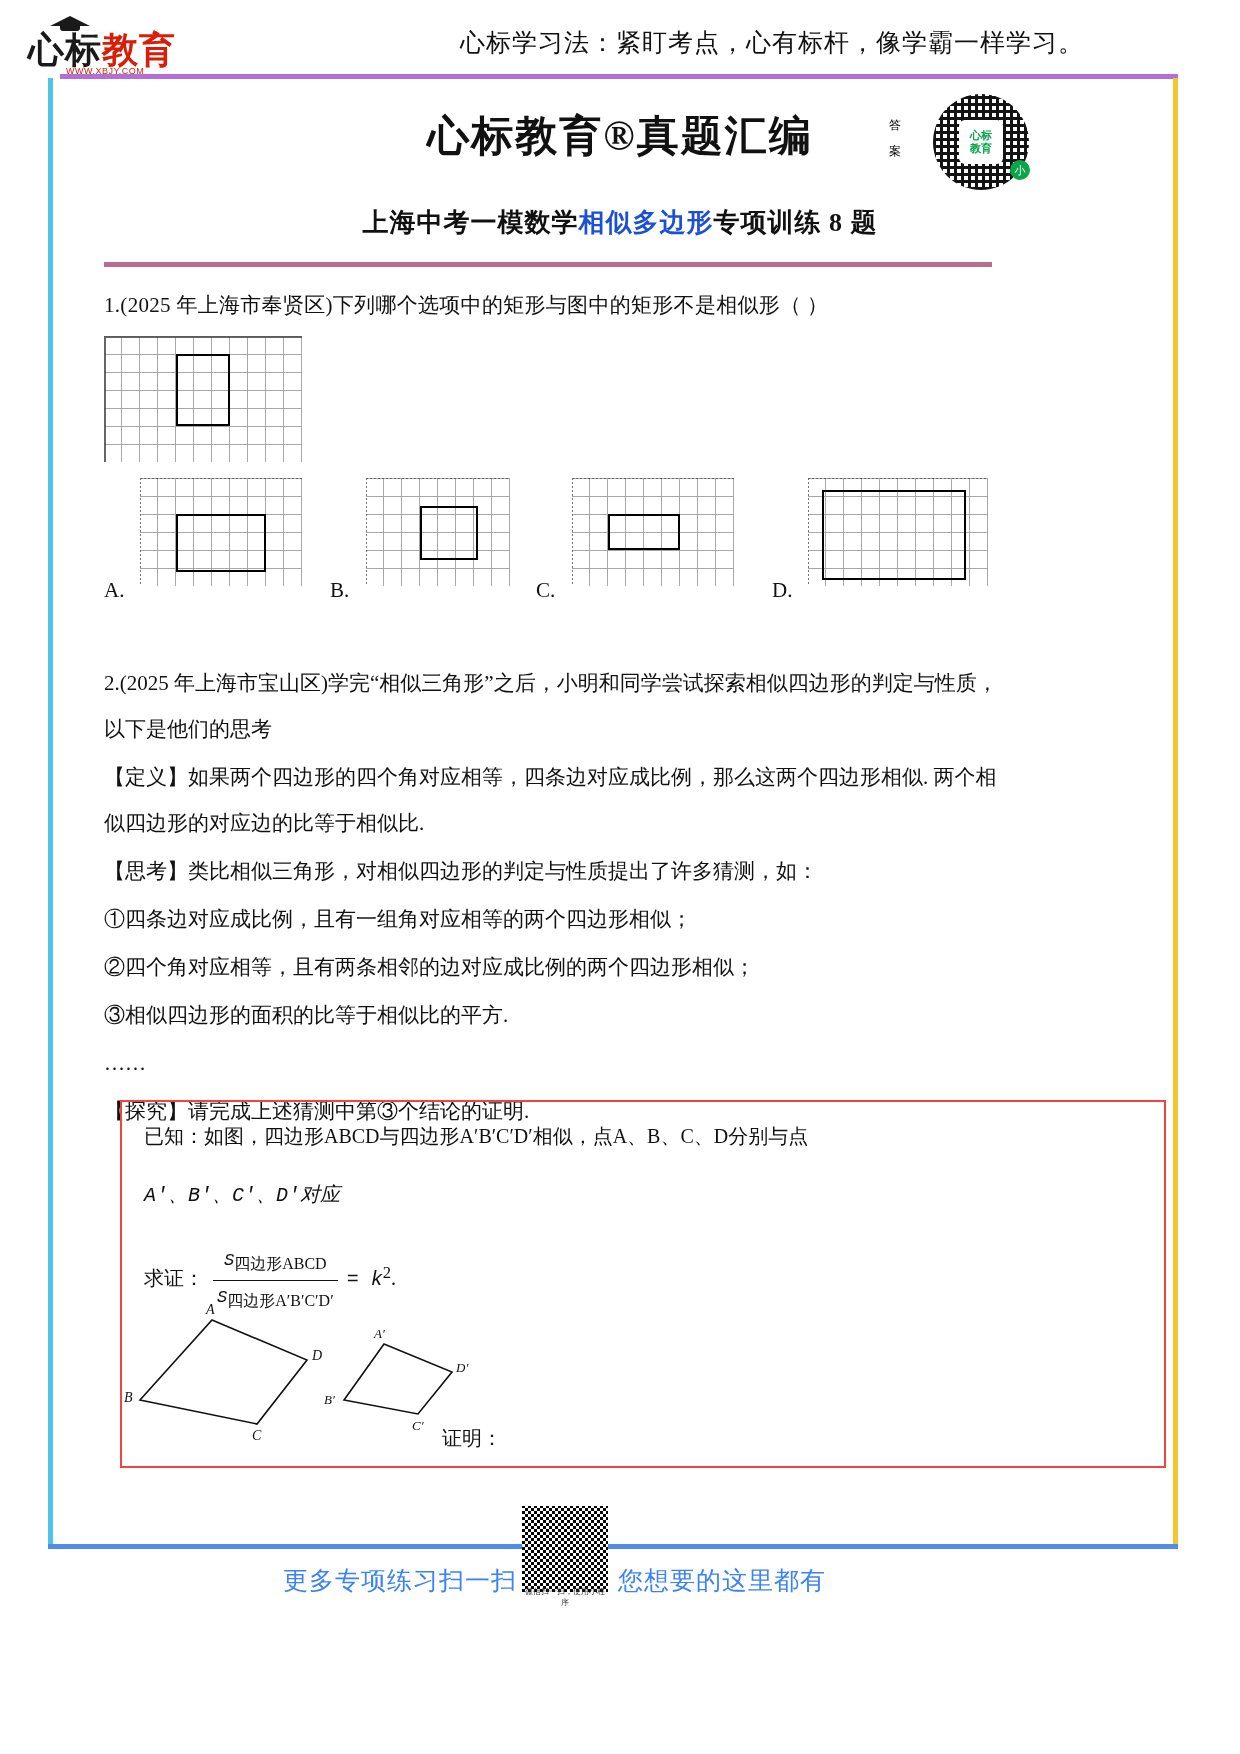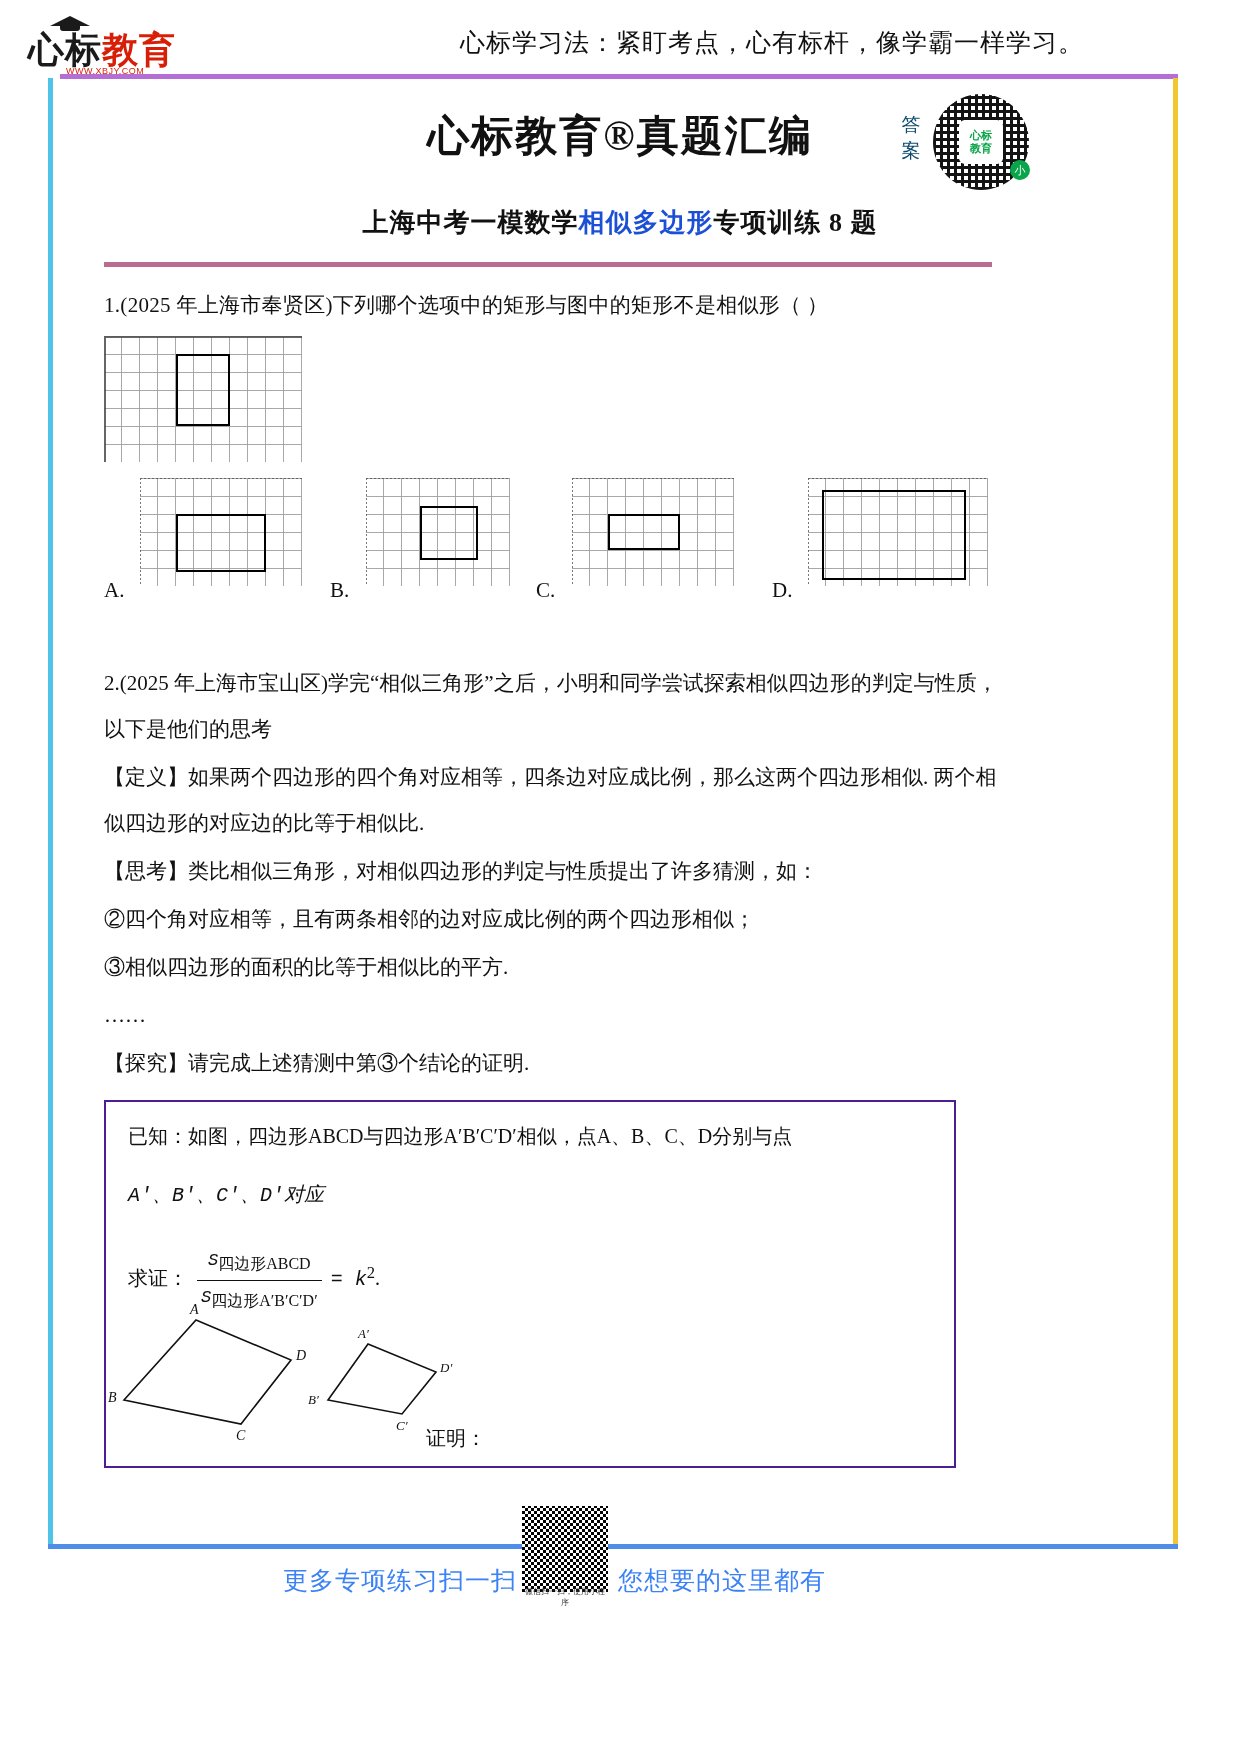--- a/index.html
+++ b/index.html
@@ -105,26 +105,25 @@
   .title-rule {
     position: absolute;
     left: 104px; top: 262px; width: 888px; height: 5px;
     background: #b86f8f;
   }
 
   
   .answer-label {
     position: absolute;
     left: 884px; top: 112px;
-    font-size: 19px;
+    font-size: 12px;
     line-height: 26px;
-    color: #0c4a6e;
+    color: #000000;
     text-align: center;
     width: 22px;
-    margin-left: 16px;
   }
   .qr-head {
     position: absolute;
     left: 933px; top: 94px;
     width: 96px; height: 96px;
     background:
       repeating-linear-gradient(0deg, #000 0 3px, transparent 3px 7px),
       repeating-linear-gradient(90deg, #000 0 3px, transparent 3px 7px);
     background-color: #fff;
     border-radius: 50%;
@@ -185,23 +184,23 @@
     background-image:
       repeating-linear-gradient(to right, #777 0 2px, transparent 2px 4px),
       repeating-linear-gradient(to bottom, #777 0 2px, transparent 2px 4px);
     background-size: 4px 1px, 1px 4px;
     background-repeat: repeat-x, repeat-y;
   }
 
   
   .proof-box {
     position: absolute;
-    left: 104px; top: 1100px;
-    width: 852px; height: 368px;
-    border: 2px solid #4c1d95;
+    left: 120px; top: 1100px;
+    width: 1046px; height: 368px;
+    border: 2px solid #ef4444;
   }
   .proof-line {
     position: absolute;
     font-size: 20px; color: #111; line-height: 32px;
   }
   .mathit { font-family: Liberation Mono, monospace; font-style: italic; }
   .frac {
     display: inline-block;
     vertical-align: middle;
     text-align: center;
@@ -330,20 +329,21 @@
                 repeating-linear-gradient(90deg, transparent 0 17px, rgba(80,80,80,.9) 17px 18px);
               background-size: 18px 18px; opacity:.55;"></div>
 </div>
 <div class="rect-solid" style="left:822px; top:490px; width:144px; height:90px;"></div>
 <div class="opt-label" style="left:772px; top:578px;">D.</div>
 
 <div class="q2-block">
   <p>2.(2025 年上海市宝山区)学完“相似三角形”之后，小明和同学尝试探索相似四边形的判定与性质，以下是他们的思考</p>
   <p>【定义】如果两个四边形的四个角对应相等，四条边对应成比例，那么这两个四边形相似. 两个相似四边形的对应边的比等于相似比.</p>
   <p>【思考】类比相似三角形，对相似四边形的判定与性质提出了许多猜测，如：</p>
+  <p>①四条边对应成比例，且有一组角对应相等的两个四边形相似；</p>
   <p>②四个角对应相等，且有两条相邻的边对应成比例的两个四边形相似；</p>
   <p>③相似四边形的面积的比等于相似比的平方.</p>
   <p>……</p>
   <p>【探究】请完成上述猜测中第③个结论的证明.</p>
 </div>
 
 <div class="proof-box">
   <div class="proof-line" style="left:22px; top:18px;">已知：如图，四边形ABCD与四边形A′B′C′D′相似，点A、B、C、D分别与点</div>
   <div class="proof-line mathit" style="left:22px; top:78px;">A′、B′、C′、D′对应</div>
 

